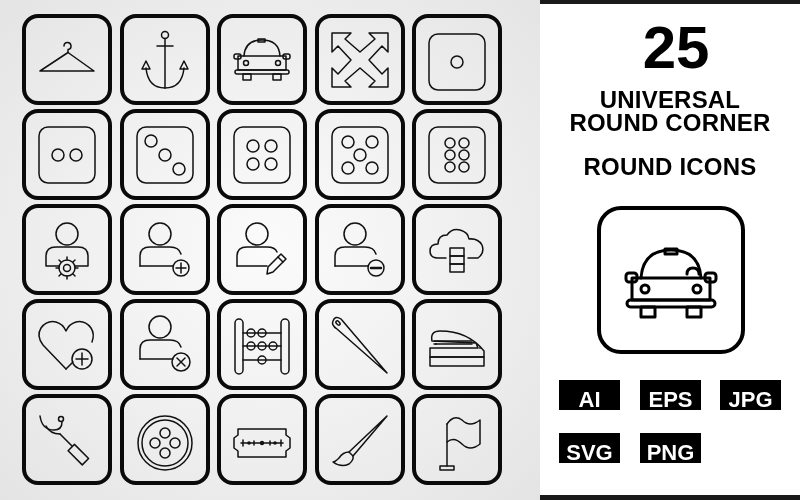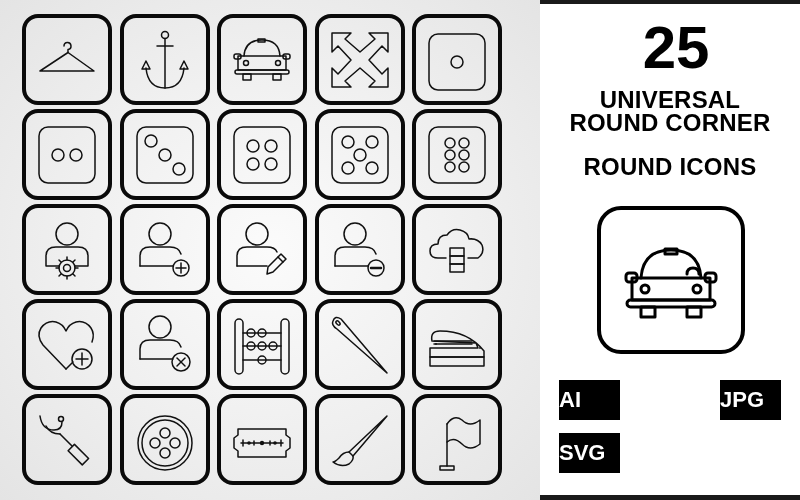--- a/index.html
+++ b/index.html
@@ -8,21 +8,21 @@
     background: radial-gradient(ellipse at 50% 50%, #fbfbfb 0%, #efefef 55%, #e4e4e4 100%); }
   .tile { position:absolute; width:82px; height:83px; border:4px solid #0a0a0a; border-radius:16px; box-sizing:content-box; }
   .tile svg { position:absolute; left:0; top:0; width:82px; height:83px; }
   .right { position:absolute; left:540px; top:0; width:260px; height:500px; background:#fff; }
   .topbar { position:absolute; left:0; top:0; width:260px; height:4px; background:#1a1a1a; }
   .botbar { position:absolute; left:0; top:495px; width:260px; height:5px; background:#1a1a1a; }
   .count { position:absolute; left:0; width:272px; top:18px; text-align:center; font-size:60px; font-weight:bold; color:#000; line-height:60px; }
   .title { position:absolute; left:0; width:260px; text-align:center; font-size:24px; font-weight:bold; color:#000; line-height:30px; letter-spacing:0.2px; }
   .preview { position:absolute; left:57px; top:206px; width:140px; height:140px; border:4px solid #000; border-radius:24px; background:#fff; }
   .preview svg { position:absolute; left:0; top:0; width:140px; height:140px; }
-  .badge { position:absolute; width:61px; height:40px; background:#000; color:#fff; font-weight:bold; font-size:22px; text-align:left; line-height:40px; }
+  .badge { position:absolute; width:61px; height:30px; background:#000; color:#fff; font-weight:bold; font-size:22px; text-align:center; line-height:40px; }
   svg .s { fill:none; stroke:#111; stroke-width:1.5; stroke-linecap:round; stroke-linejoin:round; }
 </style>
 </head>
 <body>
 
 <div class="left">
 
   <div class="tile" style="left:22px;top:14px">
     <svg viewBox="0 0 82 83">
       <path class="s" d="M38 28 a3.5 3.5 0 1 1 4 3.5 v3"></path>
@@ -284,17 +284,19 @@
         <circle cx="44" cy="79" r="4"></circle>
         <circle cx="96" cy="79" r="4"></circle>
         <rect x="26" y="90" width="88" height="7" rx="3.5"></rect>
         <rect x="40" y="97" width="14" height="10"></rect>
         <rect x="86" y="97" width="14" height="10"></rect>
       </g>
     </svg>
   </div>
 
   <div class="badge" style="left:19px;top:380px">AI</div>
+  <div class="badge" style="left:100px;top:380px">EPS</div>
   <div class="badge" style="left:19px;top:433px">SVG</div>
   <div class="badge" style="left:180px;top:380px">JPG</div>
+  <div class="badge" style="left:100px;top:433px">PNG</div>
 
   <div class="botbar"></div>
 </div>
 
 </body></html>

